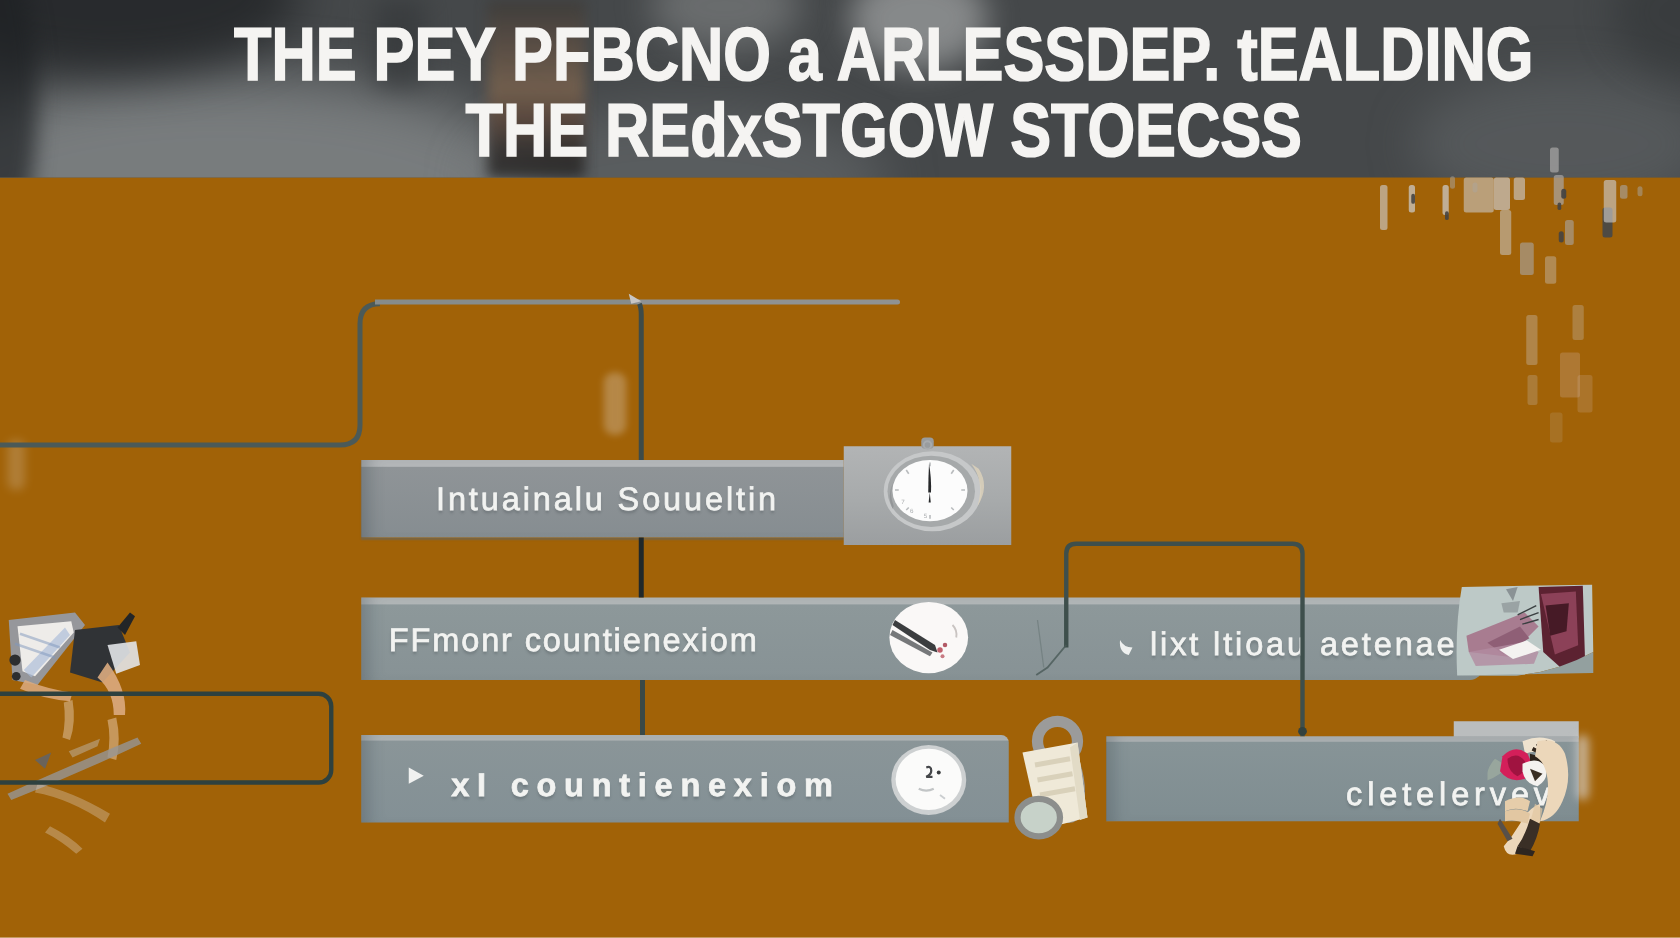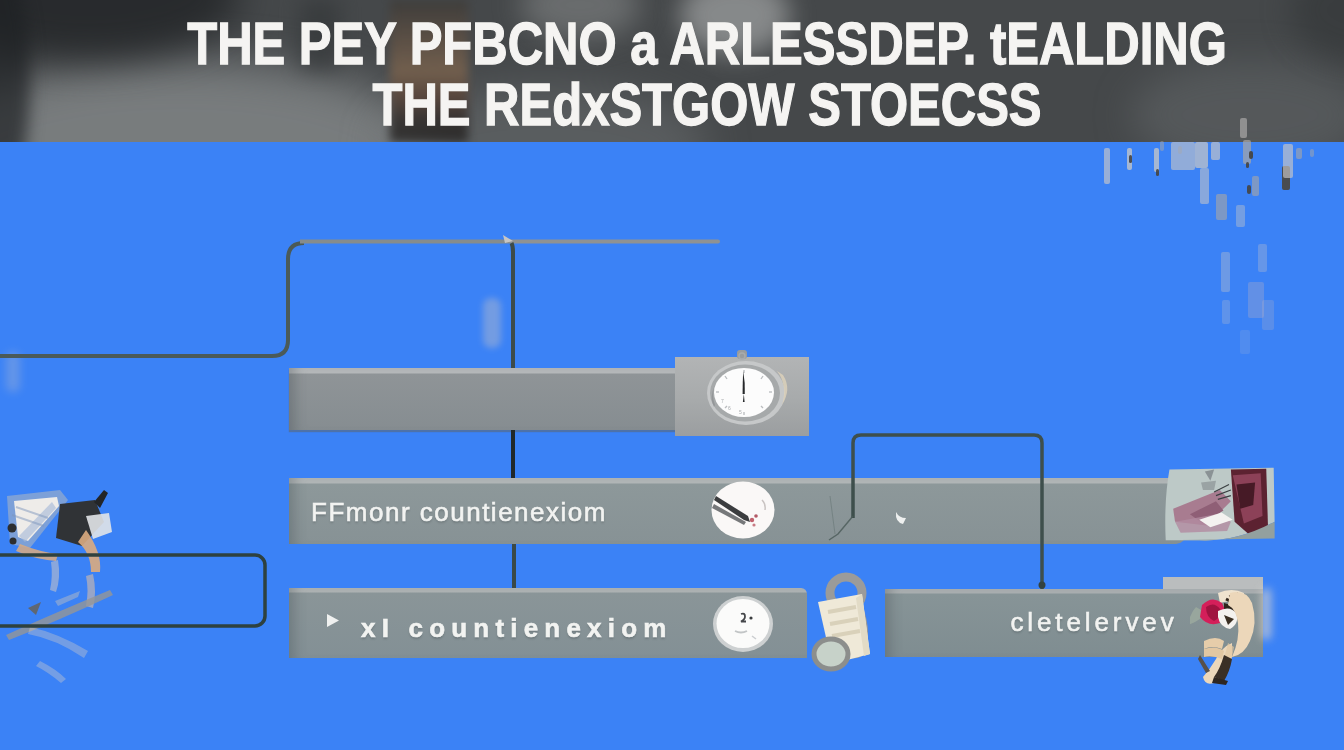--- a/index.html
+++ b/index.html
@@ -1,17 +1,17 @@
 <!DOCTYPE html>
 <html><head>
 <meta charset="utf-8">
 <style>
   html,body{margin:0;padding:0;}
   body{width:1344px;height:750px;overflow:hidden;font-family:"Liberation Sans",sans-serif;-webkit-font-smoothing:antialiased;}
-  #stage{position:relative;width:1344px;height:750px;background:#3b82f6;overflow:hidden;}
+  #stage{position:relative;width:1344px;height:750px;background:#a16207;overflow:hidden;}
   .abs{position:absolute;}
   
   #header{left:0;top:0;width:1344px;height:142px;background:#45484a;overflow:hidden;}
   .smoke{position:absolute;border-radius:50%;filter:blur(18px);}
   #htext{left:35px;top:0;width:1344px;text-align:center;color:#f5f4f2;
          font-weight:bold;font-size:60px;line-height:61px;letter-spacing:0px;
          transform:scaleX(0.817);transform-origin:50% 0;padding-top:13px;white-space:nowrap;-webkit-text-stroke:1.3px #f5f4f2;}
   
   .slab{position:absolute;color:#f4f4f2;display:flex;align-items:center;justify-content:center;}
   #box1{left:289px;top:368px;width:386px;height:62px;
@@ -111,26 +111,28 @@
     <path d="M30 52 Q58 58 88 76 L84 83 Q56 64 28 59 Z" fill="#ddd1c4" opacity=".35"></path>
     <path d="M40 86 Q56 94 66 104 L61 108 Q48 97 36 91 Z" fill="#e0d4c6" opacity=".35"></path>
   </svg>
 
   <div id="box1" class="slab"></div>
   <div id="clockbox" class="abs"></div>
   <div id="band2" class="slab"></div>
   <div id="box3" class="slab"></div>
   <div id="tab4" class="abs"></div>
   <div id="box4" class="slab"></div>
+  <div class="t1" id="txt1" style="left:336px;top:383px;width:300px;letter-spacing:2.3px;">Intuainalu Souueltin</div>
   <div class="t1" id="txt2a" style="left:309px;top:496px;width:300px;letter-spacing:1.5px;">FFmonr countienexiom</div>
+  <div class="t1" id="txt2b" style="left:903px;top:499px;width:280px;letter-spacing:2.3px;">lixt ltioau aetenae</div>
   <svg class="abs" style="left:893px;top:508px;" width="20" height="22" viewBox="0 0 20 22">
     <path d="M3 4 Q2 14 10 16 L13 10 Q6 10 3 4 Z" fill="#eef0ef"></path>
   </svg>
   <div class="t1" id="txt3" style="left:361px;top:612px;width:300px;letter-spacing:6.2px;font-weight:bold;">xI countienexiom</div>
-  <div class="t1" id="txt4" style="left:944px;top:606px;width:300px;letter-spacing:3.9px;">cletelervev</div>
+  <div class="t1" id="txt4" style="left:944px;top:619px;width:300px;letter-spacing:3.9px;text-align:right;">cletelervev</div>
   <svg class="abs" style="left:325px;top:613px;" width="18" height="16" viewBox="0 0 18 16">
     <path d="M2 1 L14 7.5 L2 14 Z" fill="#f0f1f0"></path>
   </svg>
 
   <svg class="abs" style="left:1162px;top:463px;width:121px;height:82px;" viewBox="0 0 130 86">
     <path d="M8 6 L120 4 L121 62 Q80 84 40 82 L4 82 Q2 40 8 6 Z" fill="#bdc9c7"></path>
     <polygon points="74,6 112,5 114,72 96,78 78,62" fill="#5c2231"></polygon>
     <polygon points="76,12 106,10 108,56 88,64" fill="#8c4158"></polygon>
     <polygon points="80,22 100,20 98,44 84,48" fill="#461a26"></polygon>
     <polygon points="12,48 62,28 74,40 48,66 14,62" fill="#a87c90"></polygon>

